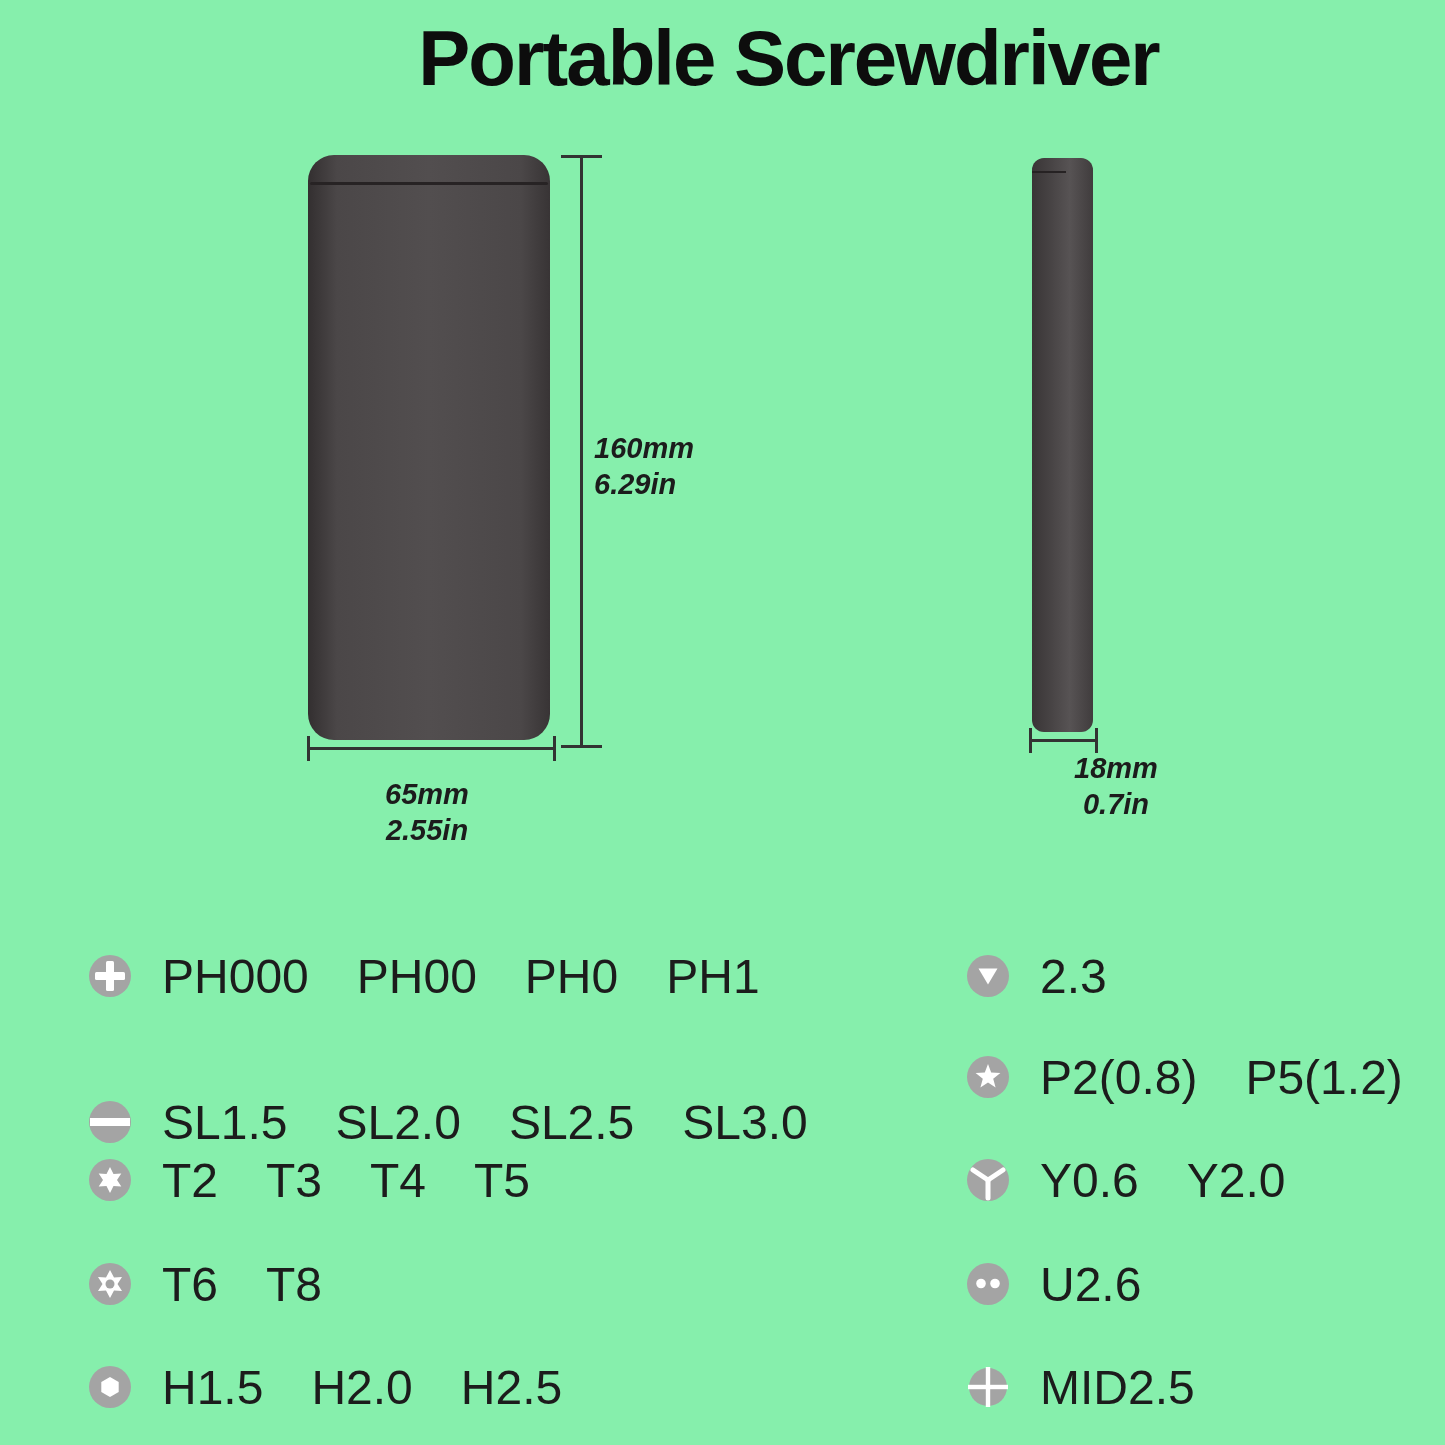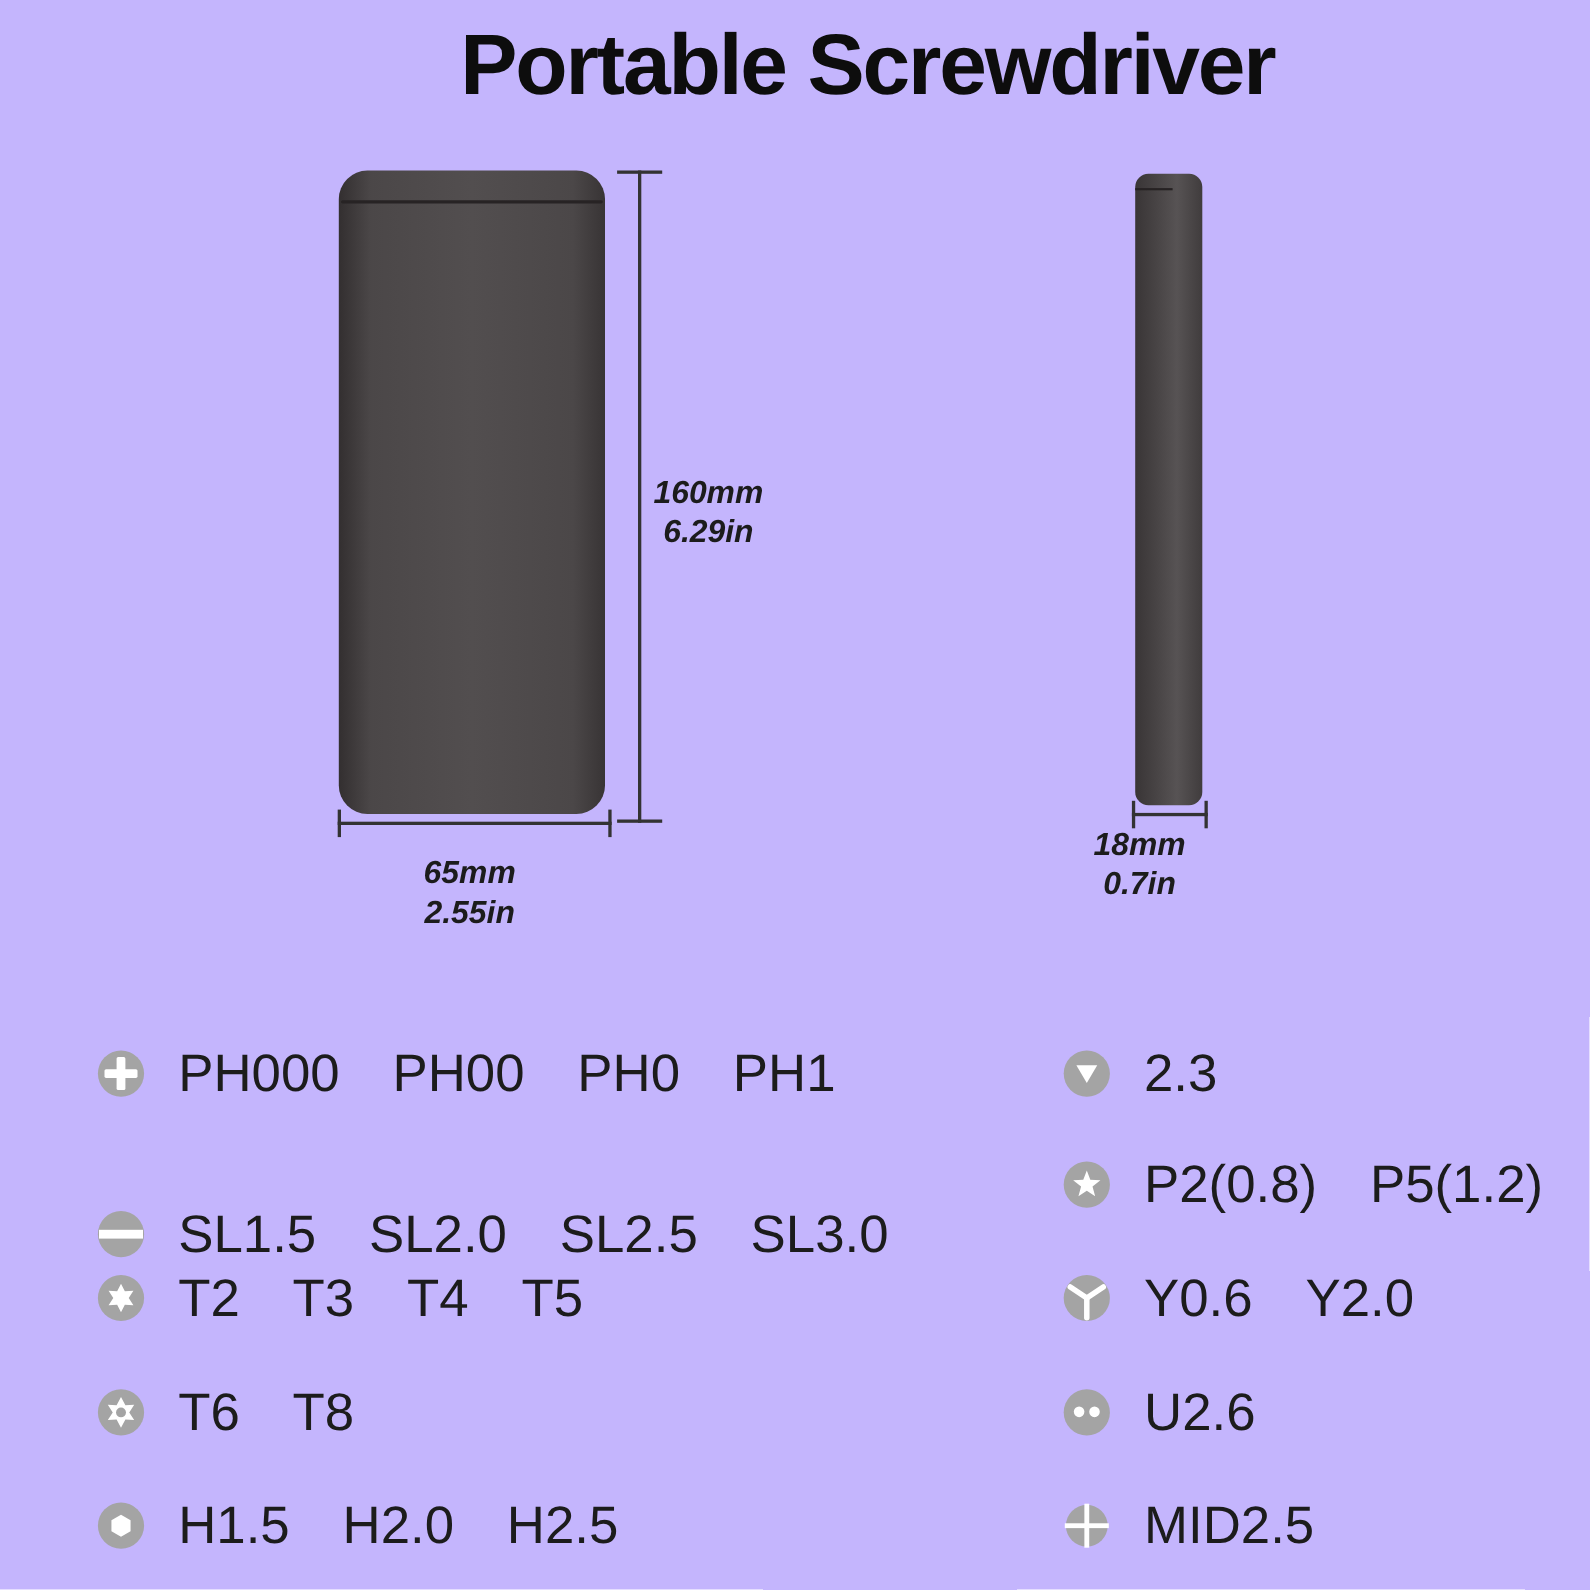--- a/index.html
+++ b/index.html
@@ -1,19 +1,19 @@
 <!DOCTYPE html>
 <html><head>
 <meta charset="utf-8">
 <style>
   html,body{margin:0;padding:0;background:#ffffff;}
   .canvas{
     position:relative;
     width:1445px;height:1445px;
-    background:#c4b5fd;
+    background:#86efac;
     font-family:"Liberation Sans", sans-serif;
     overflow:hidden;
   }
   
   .title{
     position:absolute;top:16px;left:66px;width:1445px;
     text-align:center;
     font-size:78px;font-weight:bold;letter-spacing:-2px;
     color:#0d0d0d;line-height:1.1;
     margin:0;
@@ -39,21 +39,21 @@
     background:#262223;
   }
   
   .dim{position:absolute;background:#333333;}
   .dim-v{width:3px;}
   .dim-h{height:3px;}
   
   .dim-label{
     position:absolute;
     font-style:italic;font-weight:bold;
-    font-size:29px;line-height:36px;color:#1c1c1c;text-align:center;
+    font-size:29px;line-height:36px;color:#1c1c1c;
   }
   .dim-label.centered{text-align:center;}
   
   .bit-row{
     position:absolute;
     display:flex;align-items:center;gap:30px;
     height:60px;
   }
   .bit-icon{display:inline-flex;width:44px;height:44px;flex:0 0 44px;}
   .bit-icon svg{width:44px;height:44px;}
@@ -92,21 +92,21 @@
   <div class="dim-label" style="left:594px;top:430px;">
     <div>160mm</div>
     <div>6.29in</div>
   </div>
 
   <div class="dim-label centered" style="left:347px;top:756px;width:160px;margin-top:20px;">
     <div>65mm</div>
     <div>2.55in</div>
   </div>
 
-  <div class="dim-label centered" style="left:956px;top:750px;width:160px;">
+  <div class="dim-label centered" style="left:1036px;top:750px;width:160px;">
     <div>18mm</div>
     <div>0.7in</div>
   </div>
 
   <div class="bit-row" style="left:88px;top:946px;">
     <span class="bit-icon">
       <svg viewBox="0 0 44 44">
           <circle cx="22" cy="22" r="21" fill="#a4a4a4"></circle>
           <rect x="18" y="7" width="8" height="30" rx="1.5" fill="#ffffff"></rect>
           <rect x="7" y="18" width="30" height="8" rx="1.5" fill="#ffffff"></rect>

